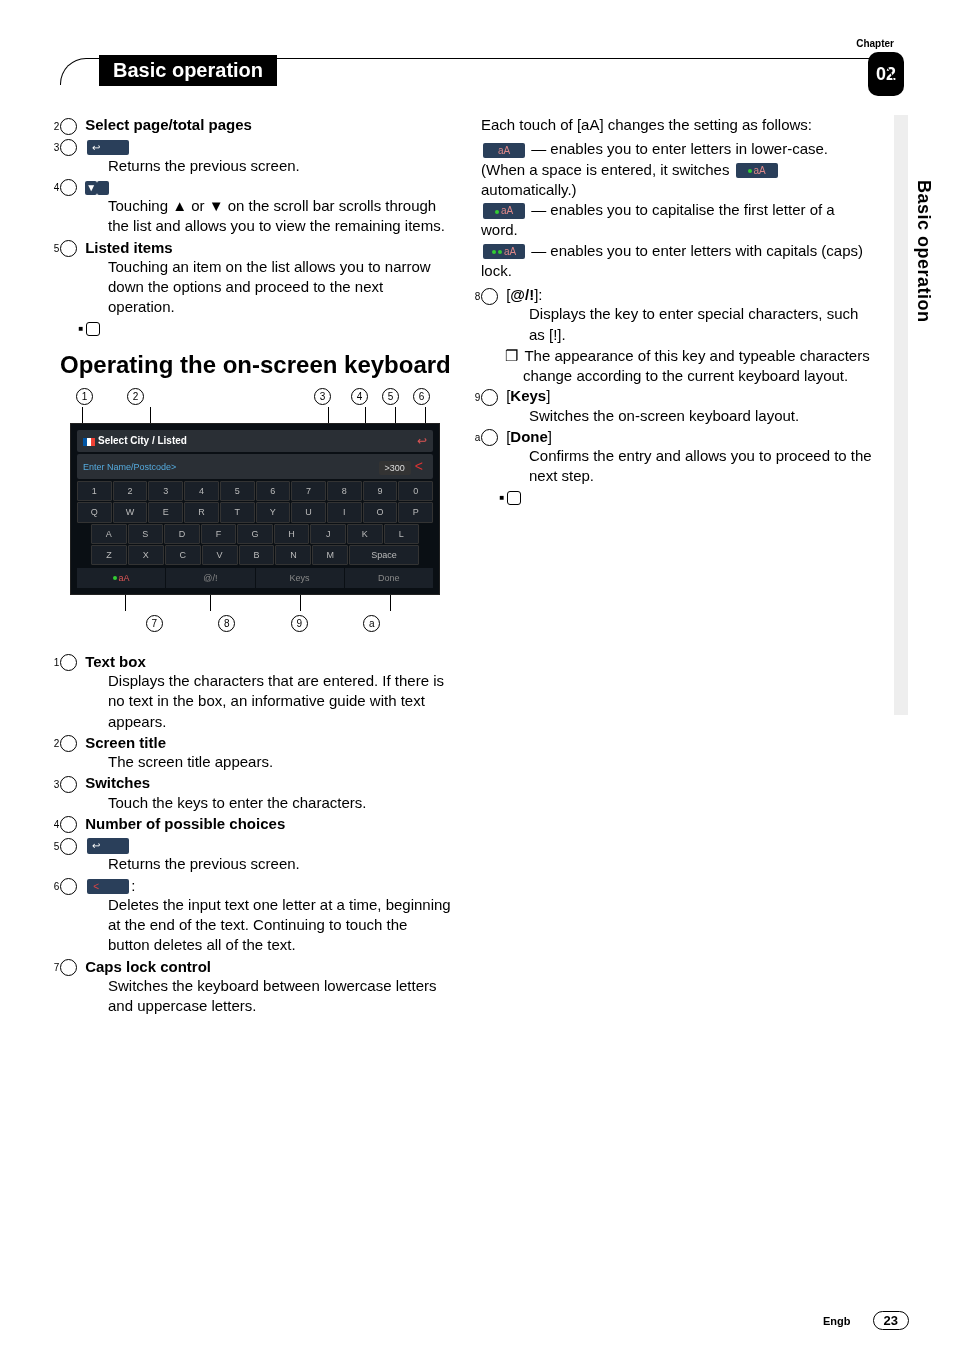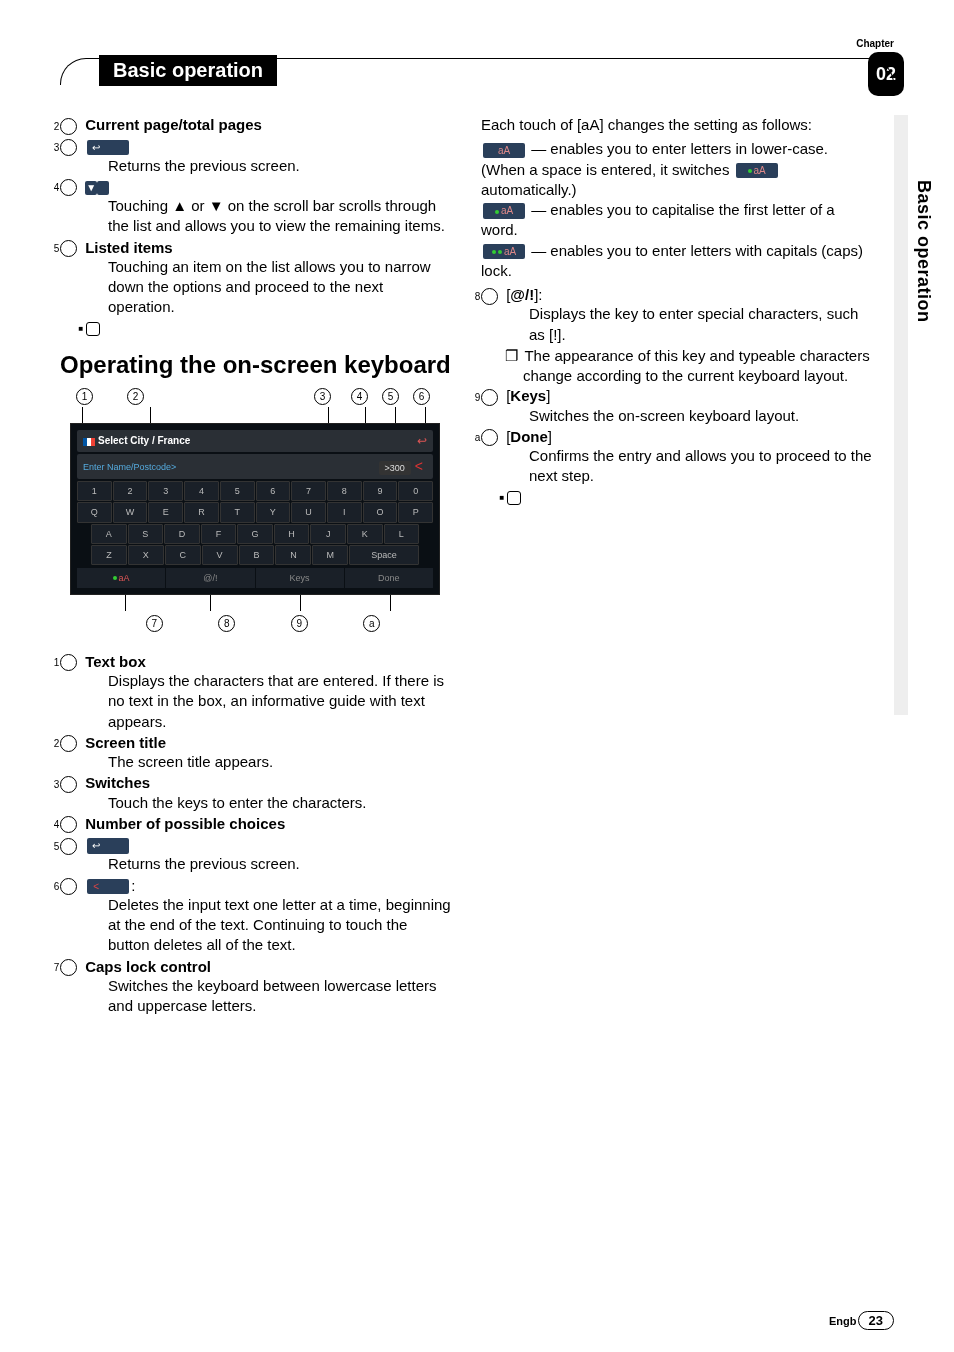--- a/index.html
+++ b/index.html
@@ -170,24 +170,24 @@
     .kb-key.wide { flex:2; }
     .kb-bottom-row { display:flex; gap:1px; margin-top:3px; }
     .kb-bottom {
       flex:1; background:#1a2028; color:#888; text-align:center;
       padding:4px 0; font-size:9px;
     }
     .kb-bottom.aA { color:#d55; }
     .footer {
       position:absolute;
       bottom:20px;
-      right:60px;
+      right:45px;
       display:flex;
       align-items:center;
-      gap:1px;
+      gap:22px;
     }
     .footer-lang { font-size:11px; font-weight:bold; }
     .page-num {
       border:1px solid #000;
       border-radius:14px;
       padding:1px 10px;
       font-weight:bold;
       font-size:13px;
     }
     .dot-indicator { display:inline-block; width:4px; height:4px; background:#3c3; border-radius:50%; vertical-align:middle; margin-right:2px;}
@@ -204,21 +204,21 @@
   </div>
 
   <div class="side-tab-bg"></div>
   <div class="side-tab">Basic operation</div>
 
   <div class="columns">
 
     <div class="col">
       <div class="entry">
         <span class="num">2</span>
-        <span class="bold">Current page/total pages</span>
+        <span class="bold">Select page/total pages</span>
       </div>
       <div class="entry">
         <span class="num">3</span>
         <span class="icon-box icon-back">↩</span>
         <span class="body">Returns the previous screen.</span>
       </div>
       <div class="entry">
         <span class="num">4</span>
         <span class="icon-scroll">▲</span><span class="icon-scroll">▼</span>
         <span class="body">Touching ▲ or ▼ on the scroll bar scrolls through the list and allows you to view the remaining items.</span>
@@ -244,21 +244,21 @@
         <div class="callout-lines-top">
           <div class="v-line" style="left:12px;height:16px;top:0"></div>
           <div class="v-line" style="left:80px;height:16px;top:0"></div>
           <div class="v-line" style="left:258px;height:16px;top:0"></div>
           <div class="v-line" style="left:295px;height:16px;top:0"></div>
           <div class="v-line" style="left:325px;height:16px;top:0"></div>
           <div class="v-line" style="left:355px;height:16px;top:0"></div>
         </div>
         <div class="dev-screen">
           <div class="ds-bar">
-            <span><span class="ds-flag"></span><span class="ds-title">Select City / France</span></span>
+            <span><span class="ds-flag"></span><span class="ds-title">Select City / Listed</span></span>
             <span style="font-size:12px; color:#d55">↩</span>
           </div>
           <div class="ds-bar">
             <span class="ds-input">Enter Name/Postcode&gt;</span>
             <span><span class="ds-count">&gt;300</span><span class="ds-redlt">&lt;</span></span>
           </div>
           <div class="kb-row">
             <div class="kb-key">1</div>
               <div class="kb-key">2</div>
               <div class="kb-key">3</div>

